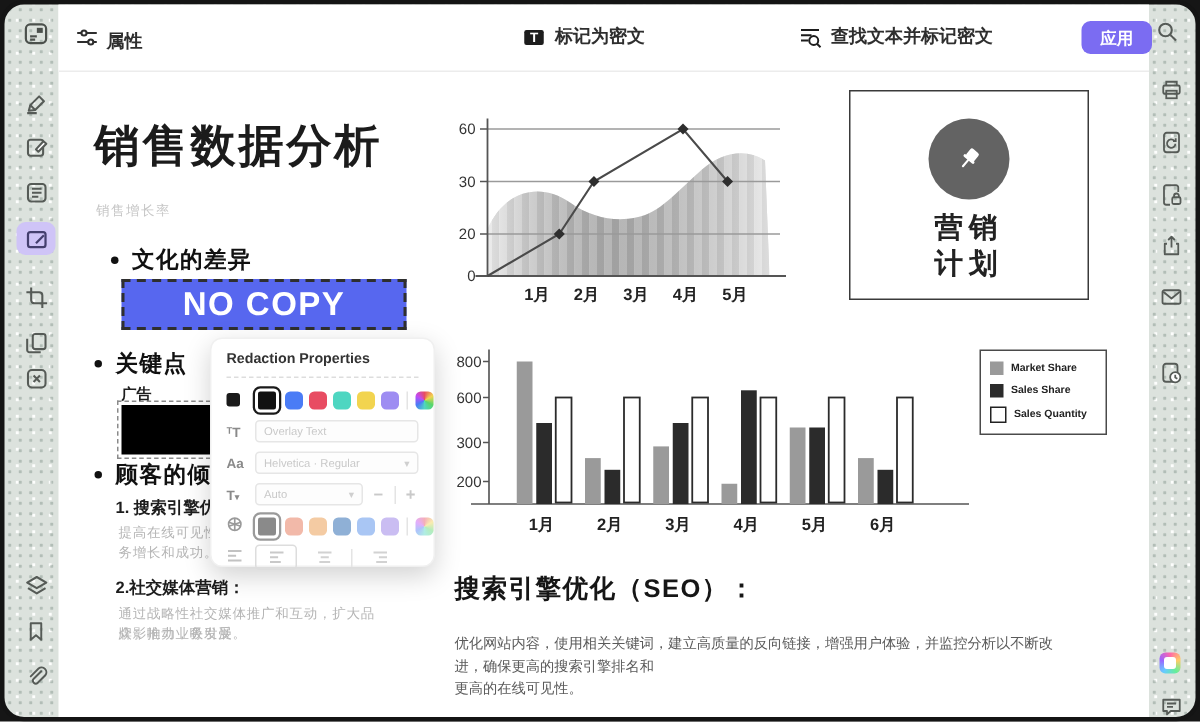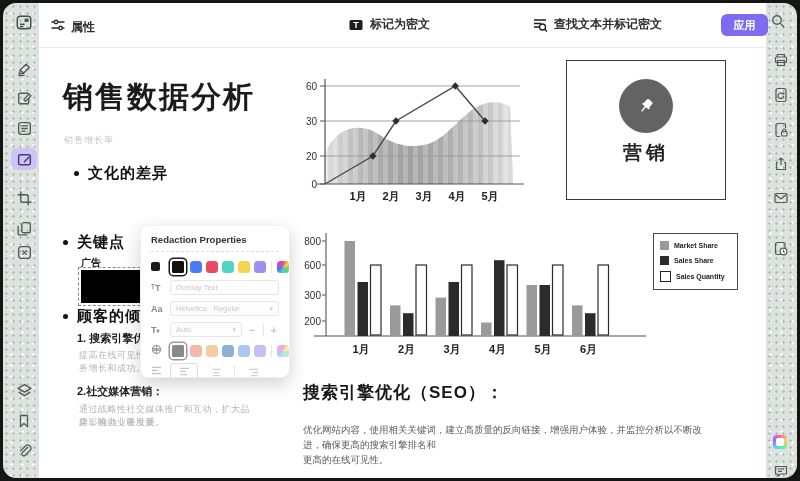--- a/index.html
+++ b/index.html
@@ -218,20 +218,21 @@
   </div>
 
   <div class="a doc-title" style="left:60px;top:74px;">销售数据分析</div>
   <div class="a doc-sub" style="left:61px;top:131px;">销售增长率</div>
 
   <div class="a bullet-row" style="left:71px;top:150px;margin-top:11px;">
     <div class="bullet-dot"></div>
     <span class="bullet-txt">文化的差异</span>
   </div>
 
+  <div class="a nocopy" style="left:78px;top:183px;">NO COPY</div>
 
   <div class="a bullet-row" style="left:60px;top:230px;">
     <div class="bullet-dot"></div>
     <span class="bullet-txt">关键点</span>
   </div>
   <div class="a small-bold" style="left:78px;top:253px;font-size:10px;">广告</div>
   <div class="a redact-bar" style="left:78px;top:267px;"></div>
 
   <div class="a bullet-row" style="left:60px;top:304px;">
     <div class="bullet-dot"></div>
@@ -289,20 +290,21 @@
       <svg width="24" height="24" viewBox="0 0 24 24">
         <g transform="rotate(40 12 12)" fill="#fff">
             <rect x="8.5" y="5" width="7" height="7" rx="1.5"></rect>
             <rect x="11.3" y="12" width="1.4" height="7" rx="0.7"></rect>
             <rect x="7.5" y="11" width="9" height="2" rx="1"></rect>
           </g>
       </svg>
     </div>
     <div class="plan-txt">
       <div>营销</div>
+      <div>计划</div>
     </div>
   </div>
 
   <svg id="bar-chart" class="a chart-svg" style="left:295px;top:222px;" width="355" height="140" viewBox="0 0 355 140">
       <line x1="28" y1="8" x2="28" y2="111" stroke="#555" stroke-width="1.1"></line>
       <line x1="16" y1="111" x2="348" y2="111" stroke="#555" stroke-width="1.1"></line>
       <text x="23" y="99.5" text-anchor="end" class="tickt">200</text>
       <line x1="24" y1="96" x2="28" y2="96" stroke="#555" stroke-width="1"></line>
       <text x="23" y="73.5" text-anchor="end" class="tickt">300</text>
       <line x1="24" y1="70" x2="28" y2="70" stroke="#555" stroke-width="1"></line>

